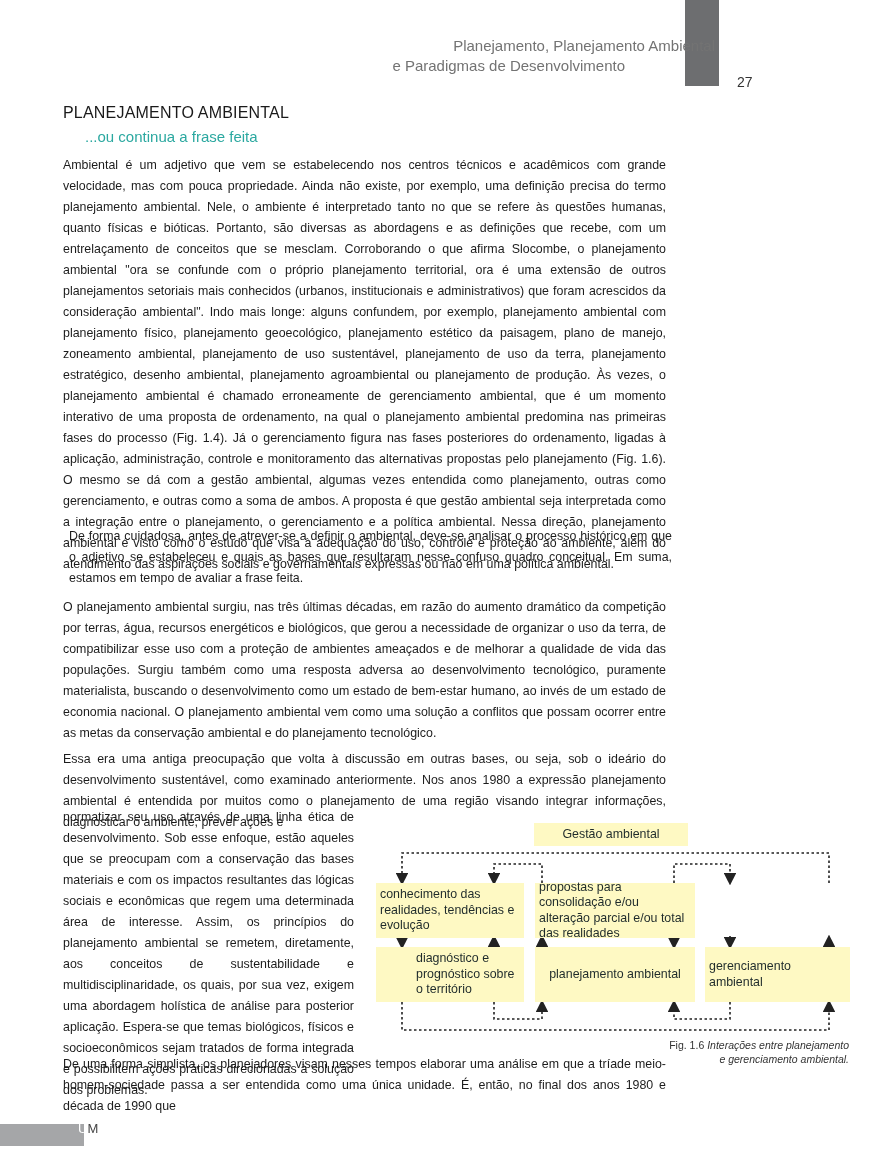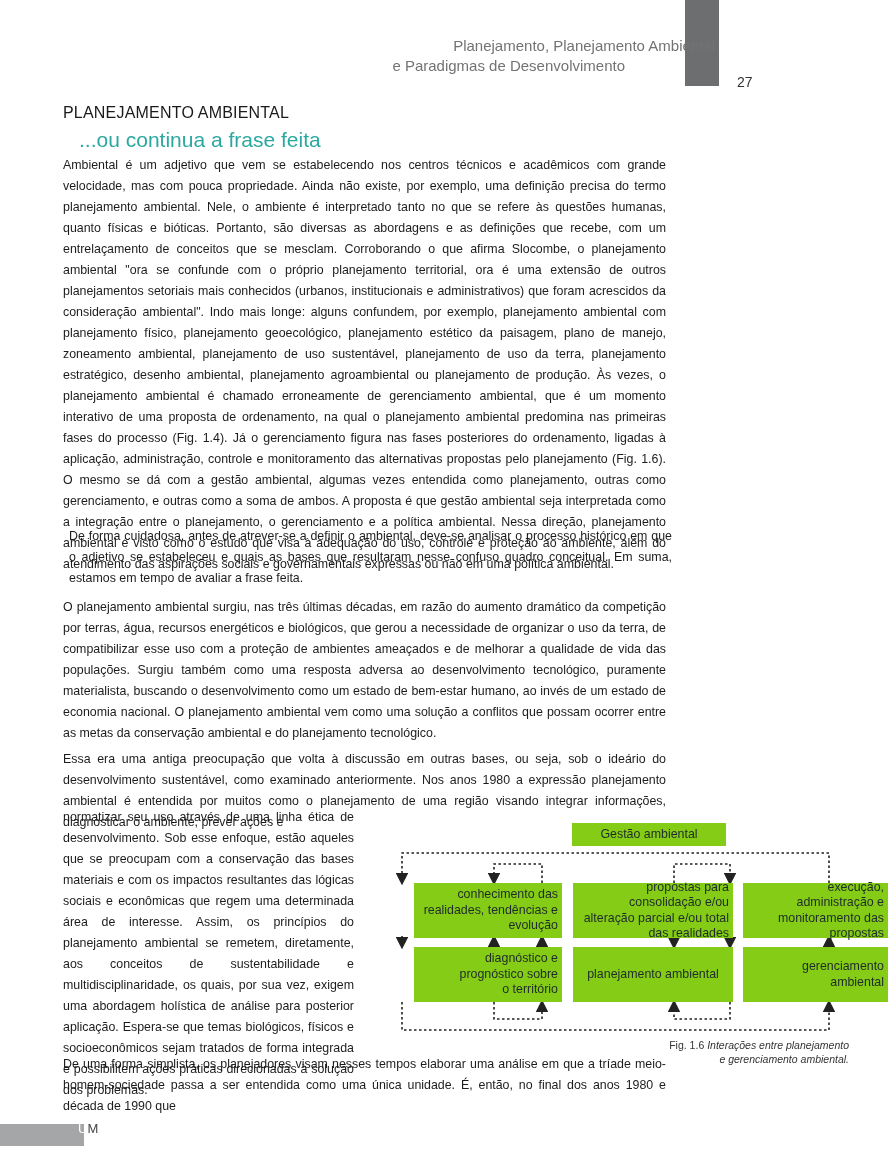--- a/index.html
+++ b/index.html
@@ -7,32 +7,32 @@
          font-family: "Liberation Sans", sans-serif; color: #1a1a1a; }
 
   .header-tab { position: absolute; left: 685px; top: 0; width: 34px; height: 86px; background: #6d6e70; }
   .header-title { position: absolute; right: 190px; top: 36px; text-align: right; font-size: 15px; line-height: 20px; color: #737373; }
   .header-title .l1 { display: block; }
   .header-title .l2 { display: block; margin-right: 75px; }
   .header-title .l1 { margin-right: -15px; }
   .page-number { position: absolute; left: 737px; top: 74px; font-size: 14px; color: #333; }
 
   .section-title { position: absolute; left: 63px; top: 104px; font-size: 16px; color: #1a1a1a; letter-spacing: 0.2px; }
-  .section-subtitle { position: absolute; left: 79px; top: 128px; font-size: 21px; color: #2ba8a0; text-align: right; }
+  .section-subtitle { position: absolute; left: 85px; top: 128px; font-size: 15px; color: #2ba8a0; text-align: right; }
 
   .text { position: absolute; left: 63px; width: 603px; font-size: 12.4px; line-height: 21px; text-align: justify; color: #1c1c1c; }
   .p1 { top: 155px; }
   .p2 { top: 520px; }
   .p3 { top: 597px; }
   .p4 { top: 749px; }
   .p5 { top: 807px; width: 291px; }
   .p6 { top: 1054px; }
 
   .figure { position: absolute; left: 374px; top: 823px; width: 504px; height: 222px; }
-  .box { position: absolute; background: #84cc16; color: #1f2b2b; font-size: 12.4px; line-height: 15.5px; text-align: right; display: flex; align-items: center; justify-content: center; box-sizing: border-box; padding: 0 4px; margin-left: 38px; }
+  .box { position: absolute; background: #fef9c3; color: #1f2b2b; font-size: 12.4px; line-height: 15.5px; text-align: left; display: flex; align-items: center; justify-content: center; box-sizing: border-box; padding: 0 4px; }
   .box.top { left: 160px; top: 0; width: 154px; height: 23px; }
   .box.a1 { left: 2px; top: 60px; width: 148px; height: 55px; }
   .box.a2 { left: 161px; top: 60px; width: 160px; height: 55px; }
   .box.a3 { left: 331px; top: 60px; width: 145px; height: 55px; }
   .box.b1 { left: 2px; top: 124px; width: 148px; height: 55px; padding-left: 40px; }
   .box.b2 { left: 161px; top: 124px; width: 160px; height: 55px; }
   .box.b3 { left: 331px; top: 124px; width: 145px; height: 55px; }
   .figure svg { position: absolute; left: 0; top: 0; }
 
   .caption { position: absolute; right: 41px; top: 1038px; text-align: right; font-size: 10.5px; line-height: 14px; color: #333; }
@@ -93,21 +93,20 @@
       <path d="M120,179 L120,196 L168,196 L168,183" marker-end="url(#arr)"></path>
 
       <path d="M356,179 L356,196 L300,196 L300,183" marker-end="url(#arr)"></path>
 
       <path d="M28,179 L28,207 L455,207 L455,183" marker-end="url(#arr)"></path>
     </g>
   </svg>
   <div class="box top">Gestão ambiental</div>
   <div class="box a1">conhecimento das realidades, tendências e evolução</div>
   <div class="box a2">propostas para consolidação e/ou alteração parcial e/ou total das realidades</div>
-  <div class="box a3">execução, administração e monitoramento das propostas</div>
   <div class="box b1">diagnóstico e prognóstico sobre o território</div>
   <div class="box b2">planejamento ambiental</div>
   <div class="box b3">gerenciamento ambiental</div>
 </div>
 
 <div class="caption">
   <span>Fig. 1.6</span>
   <i>Interações entre planejamento</i><br>
   <i>e gerenciamento ambiental.</i>
 </div>

